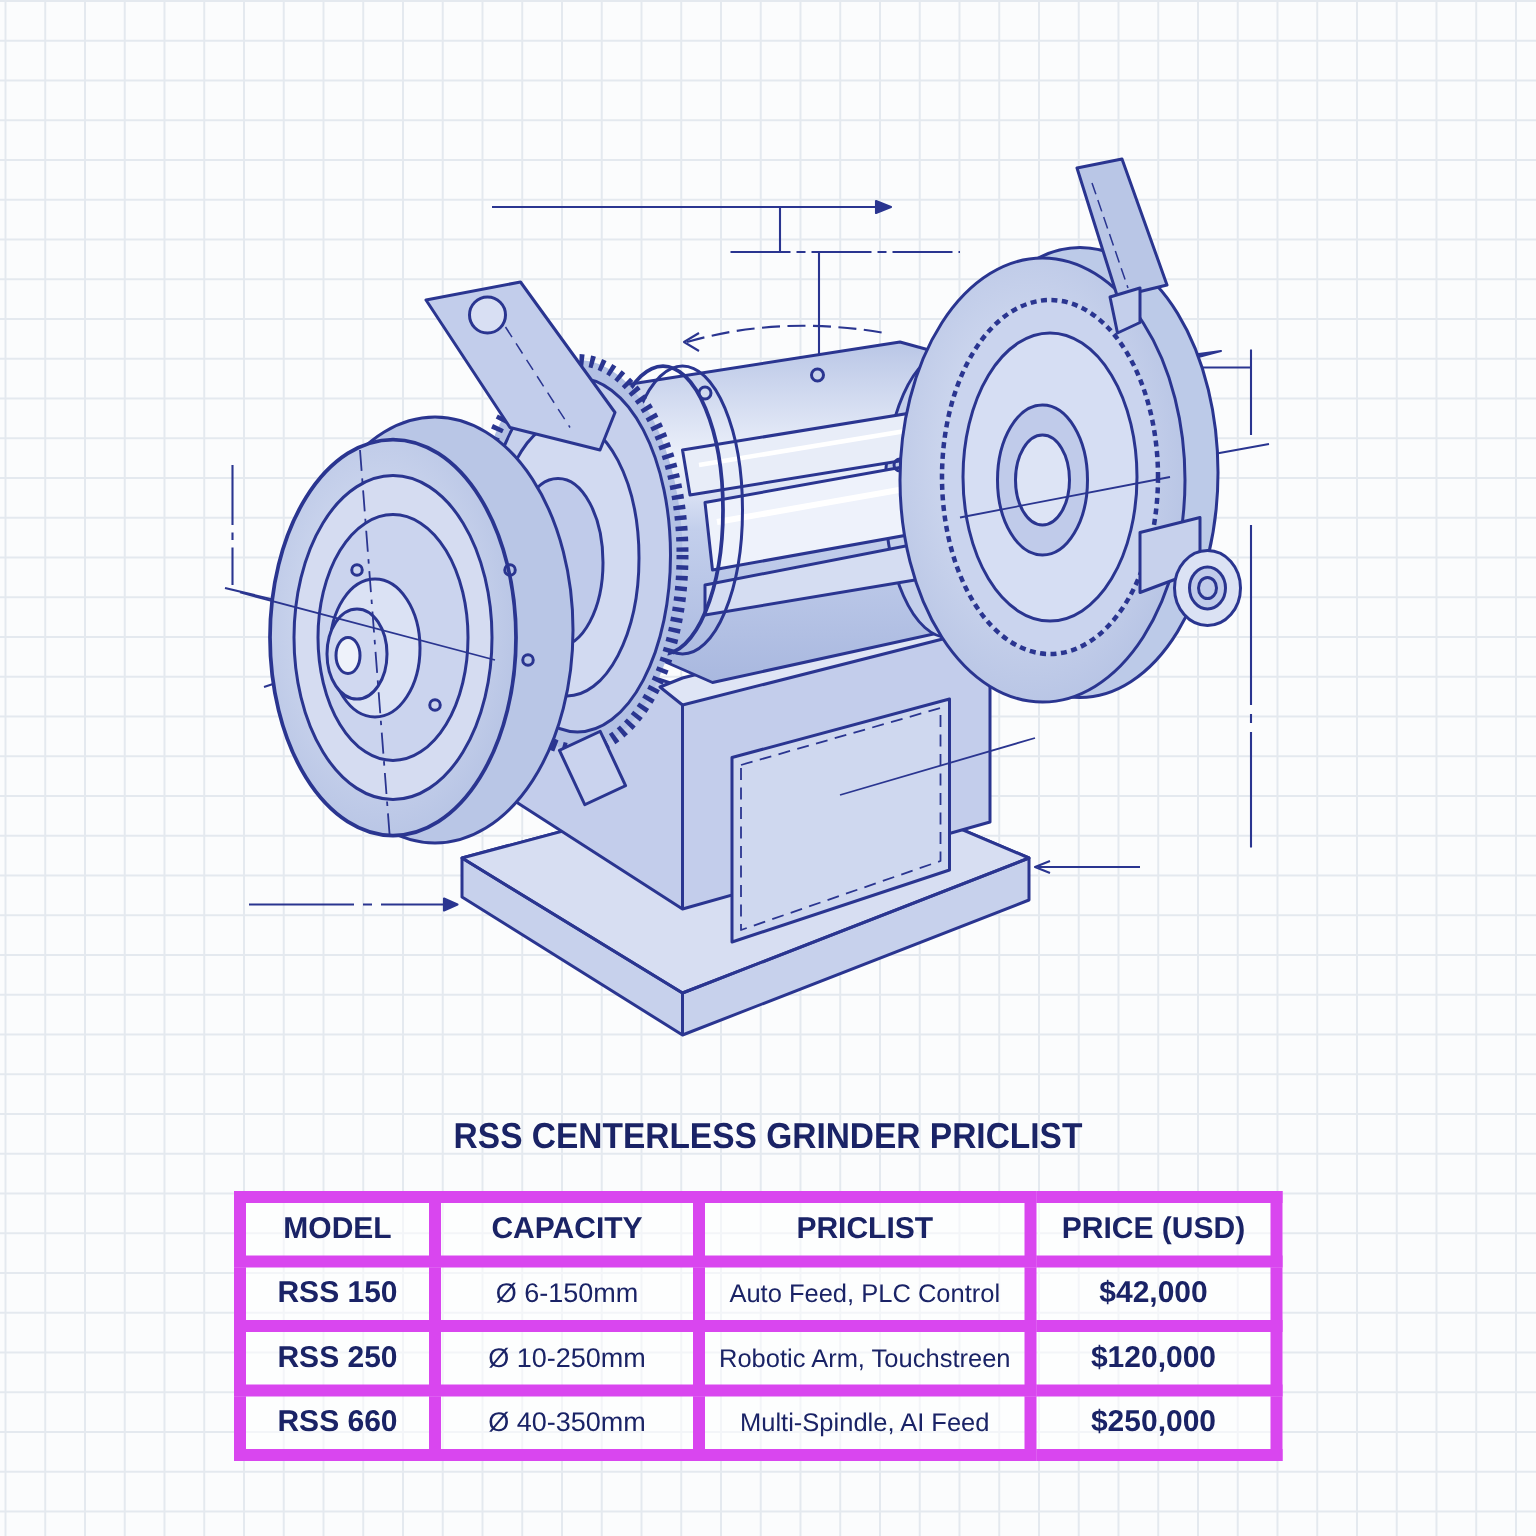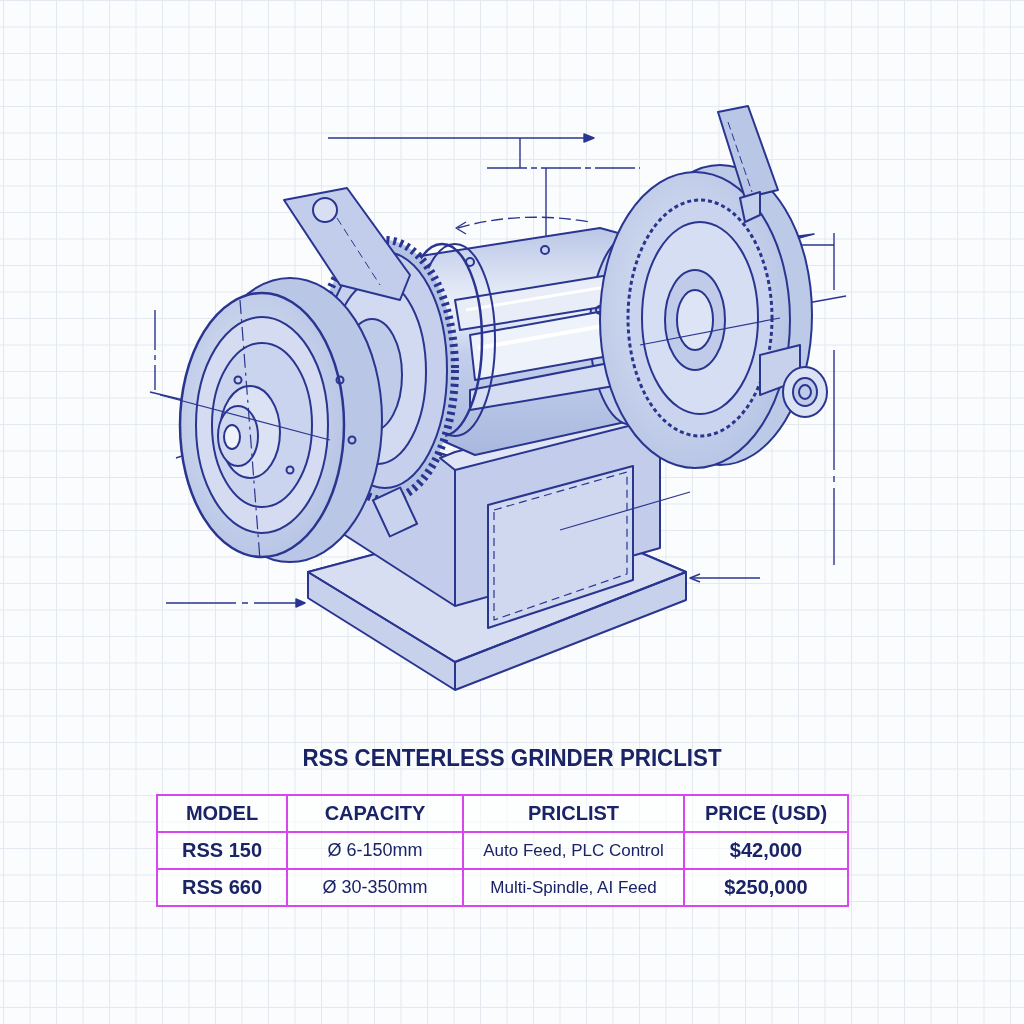--- a/index.html
+++ b/index.html
@@ -18,21 +18,21 @@
     position: absolute; left: 0; width: 1024px; top: 744px; text-align: center;
     font-size: 24px; font-weight: bold; color: #1a2366; letter-spacing: 0px;
     transform: scaleX(0.93);
   }
   table.prices {
     position: absolute; left: 156px; top: 794px; width: 691px;
     border-collapse: collapse; background: rgba(255,255,255,0.55);
     color: #1a2366; table-layout: fixed;
   }
   table.prices th, table.prices td {
-    border: 2px solid #d946ef; text-align: center; padding: 0; height: 35px;
+    border: 8px solid #d946ef; text-align: center; padding: 0; height: 35px;
   }
   table.prices th { font-size: 20px; font-weight: bold; transform-origin: center; }
   table.prices td { font-size: 18px; text-align: center; }
   table.prices td.model, table.prices td.price { font-weight: bold; font-size: 20px; }
   table.prices td.feat { font-size: 17px; border-radius: 10px; }
   .col1 { width: 130px; } .col2 { width: 176px; } .col3 { width: 221px; } .col4 { width: 164px; }
 </style>
 </head>
 <body>
 
@@ -178,19 +178,25 @@
     </tr>
   </thead>
   <tbody>
     <tr>
       <td class="model">RSS 150</td>
       <td>Ø 6-150mm</td>
       <td class="feat">Auto Feed, PLC Control</td>
       <td class="price">$42,000</td>
     </tr>
     <tr>
+      <td class="model">RSS 250</td>
+      <td>Ø 10-250mm</td>
+      <td class="feat">Robotic Arm, Touchstreen</td>
+      <td class="price">$120,000</td>
+    </tr>
+    <tr>
       <td class="model">RSS 660</td>
-      <td>Ø 30-350mm</td>
+      <td>Ø 40-350mm</td>
       <td class="feat">Multi-Spindle, AI Feed</td>
       <td class="price">$250,000</td>
     </tr>
   </tbody>
 </table>
 
 </body></html>

